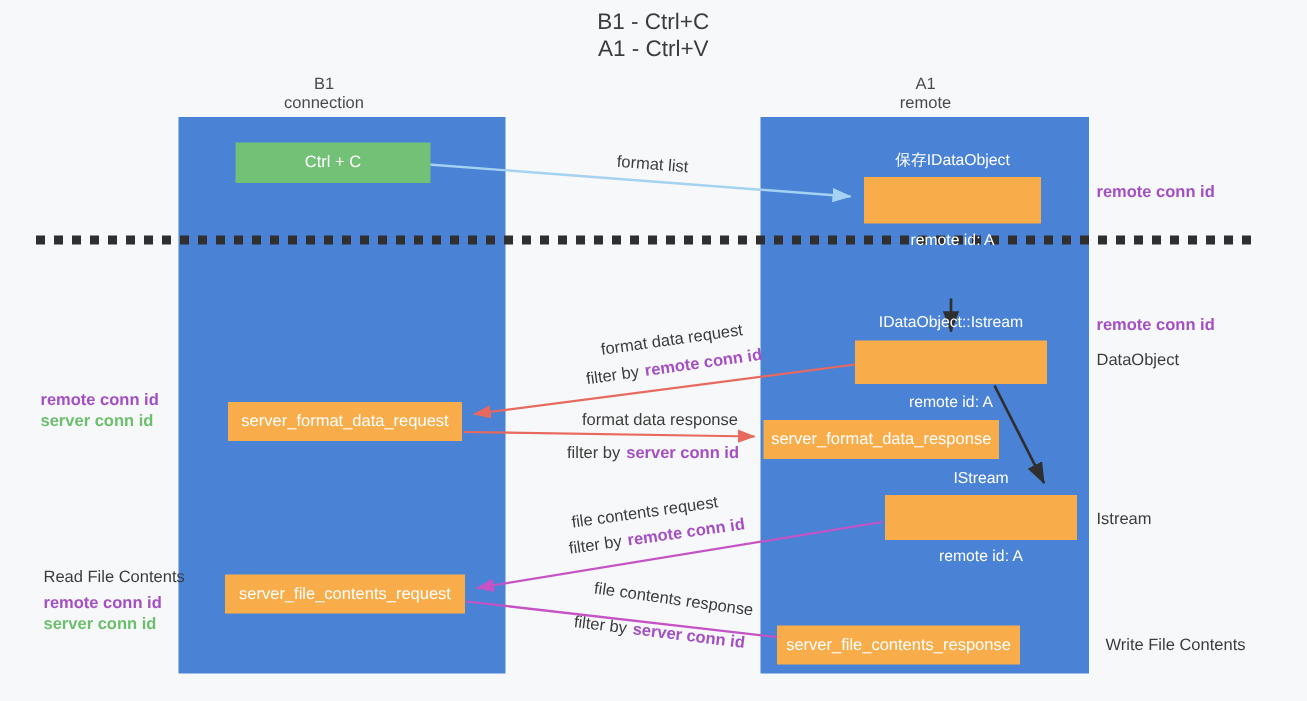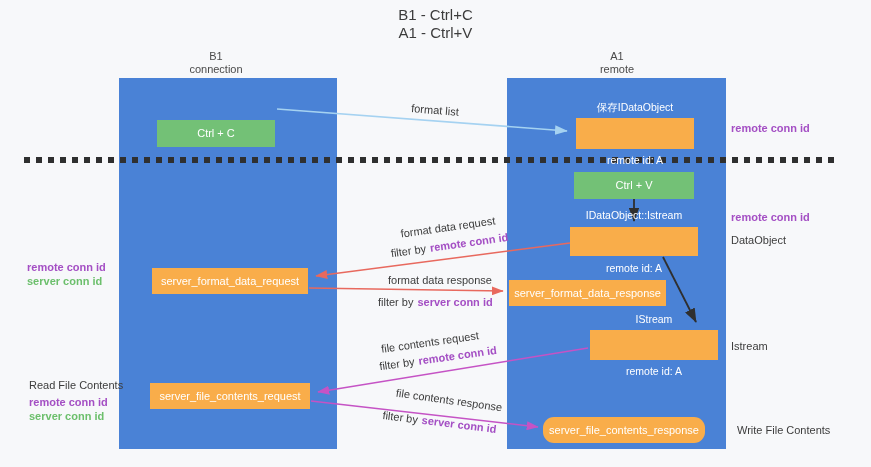--- a/index.html
+++ b/index.html
@@ -83,32 +83,29 @@
     </defs>
     <line x1="277" y1="109" x2="567" y2="131" style="stroke:var(--c-arrow-lightblue,#a5d2f1)" stroke-width="1.6" marker-end="url(#m-blue)"></line>
     <line x1="634" y1="199" x2="634" y2="221" style="stroke:var(--c-arrow-black,#2f2f2f)" stroke-width="1.8" marker-end="url(#m-black)"></line>
     <line x1="663" y1="257" x2="696" y2="322" style="stroke:var(--c-arrow-black,#2f2f2f)" stroke-width="1.8" marker-end="url(#m-black)"></line>
     <line x1="570" y1="243" x2="316" y2="276" style="stroke:var(--c-arrow-salmon,#e8695e)" stroke-width="1.5" marker-end="url(#m-salmon)"></line>
     <line x1="309" y1="288" x2="503" y2="291" style="stroke:var(--c-arrow-salmon,#e8695e)" stroke-width="1.5" marker-end="url(#m-salmon)"></line>
     <line x1="588" y1="348" x2="318" y2="392" style="stroke:var(--c-arrow-magenta,#c553c5)" stroke-width="1.5" marker-end="url(#m-magenta)"></line>
     <line x1="311" y1="401" x2="538" y2="427" style="stroke:var(--c-arrow-magenta,#c553c5)" stroke-width="1.5" marker-end="url(#m-magenta)"></line>
   </svg>
 
-  <div class="nbox green" style="left:157px;top:95px;width:118px;height:27px;margin-top:25px;">
+  <div class="nbox green" style="left:157px;top:95px;width:130px;height:27px;">
     <div>Ctrl + C</div>
   </div>
 
   <div class="nbox orange small" style="left:576px;top:118px;width:118px;height:31px;">
     <div>保存IDataObject</div>
     <div>remote id: A</div>
   </div>
 
-  <div class="nbox green" style="left:574px;top:172px;width:120px;height:27px;">
-    <div>Ctrl + V</div>
-  </div>
 
   <div class="nbox orange small" style="left:570px;top:227px;width:128px;height:29px;">
     <div>IDataObject::Istream</div>
     <div>remote id: A</div>
   </div>
 
   <div class="nbox orange" style="left:509px;top:280px;width:157px;height:26px;">
     <div>server_format_data_response</div>
   </div>
 
@@ -118,21 +115,21 @@
 
   <div class="nbox orange small" style="left:590px;top:330px;width:128px;height:30px;">
     <div>IStream</div>
     <div>remote id: A</div>
   </div>
 
   <div class="nbox orange" style="left:150px;top:383px;width:160px;height:26px;text-align:center;">
     <div>server_file_contents_request</div>
   </div>
 
-  <div class="nbox orange" style="left:543px;top:417px;width:162px;height:26px;border-radius:11px;">
+  <div class="nbox orange" style="left:518px;top:417px;width:162px;height:26px;">
     <div>server_file_contents_response</div>
   </div>
 
   <div class="lbl purple" style="left:731px;top:122px;">remote conn id</div>
   <div class="lbl purple" style="left:731px;top:211px;">remote conn id</div>
   <div class="lbl" style="left:731px;top:234px;text-align:center;">DataObject</div>
   <div class="lbl" style="left:731px;top:340px;">Istream</div>
   <div class="lbl" style="left:737px;top:424px;">Write File Contents</div>
 
   <div class="lbl purple" style="left:27px;top:261px;">remote conn id</div>

